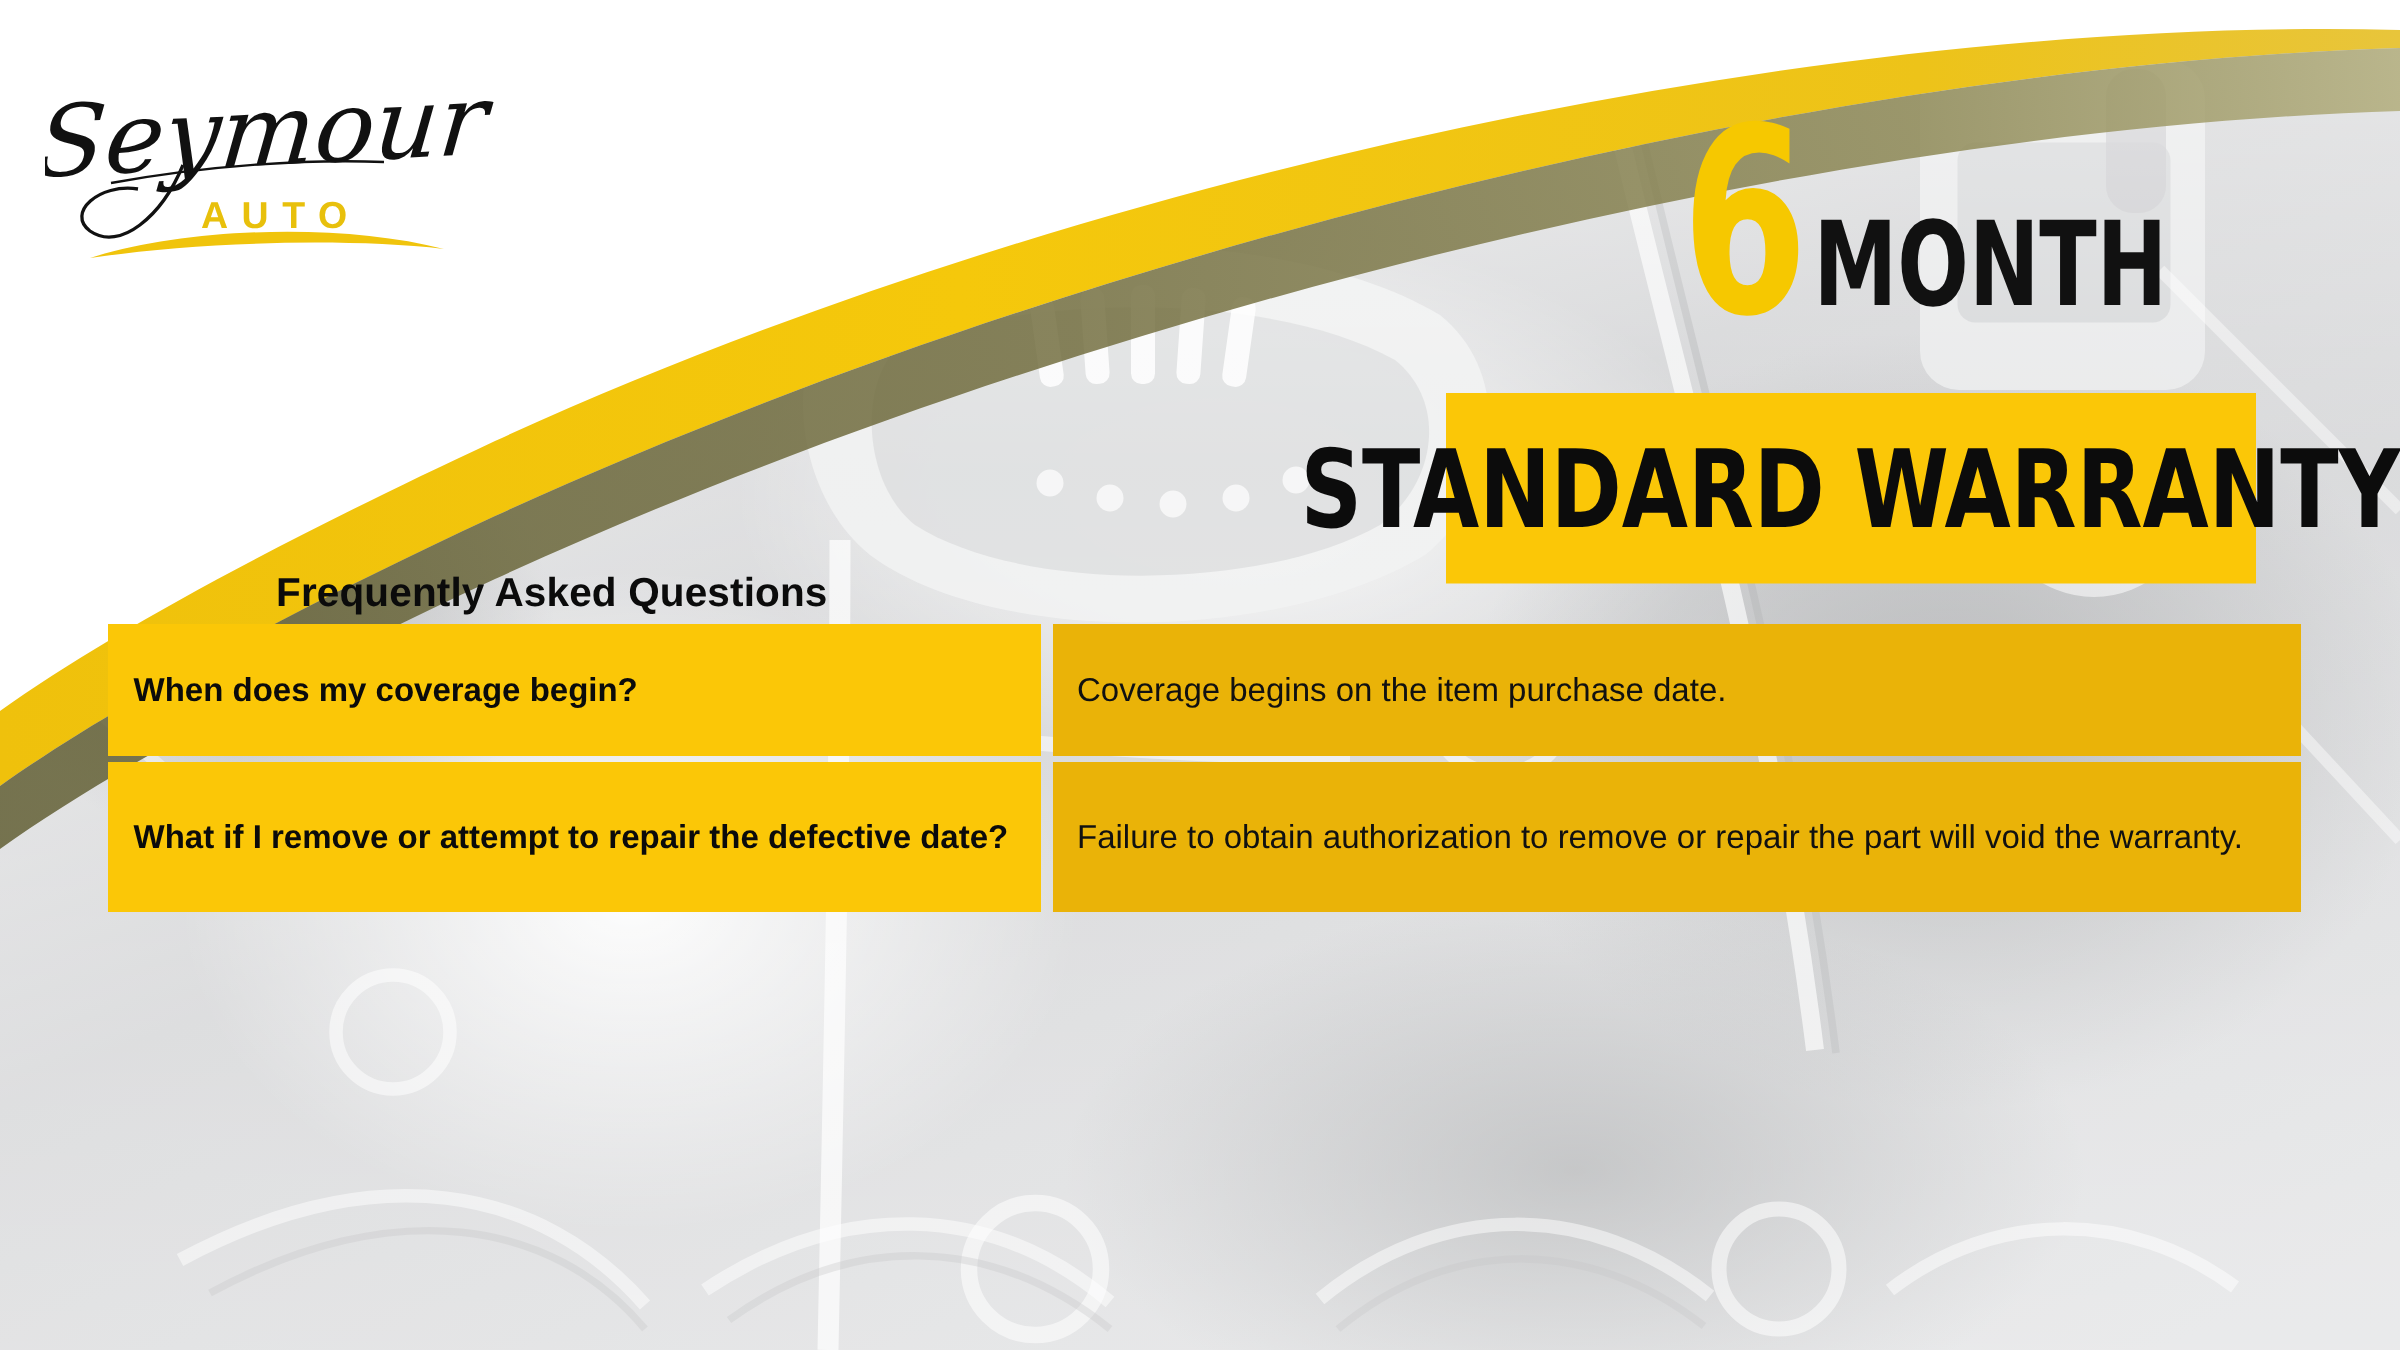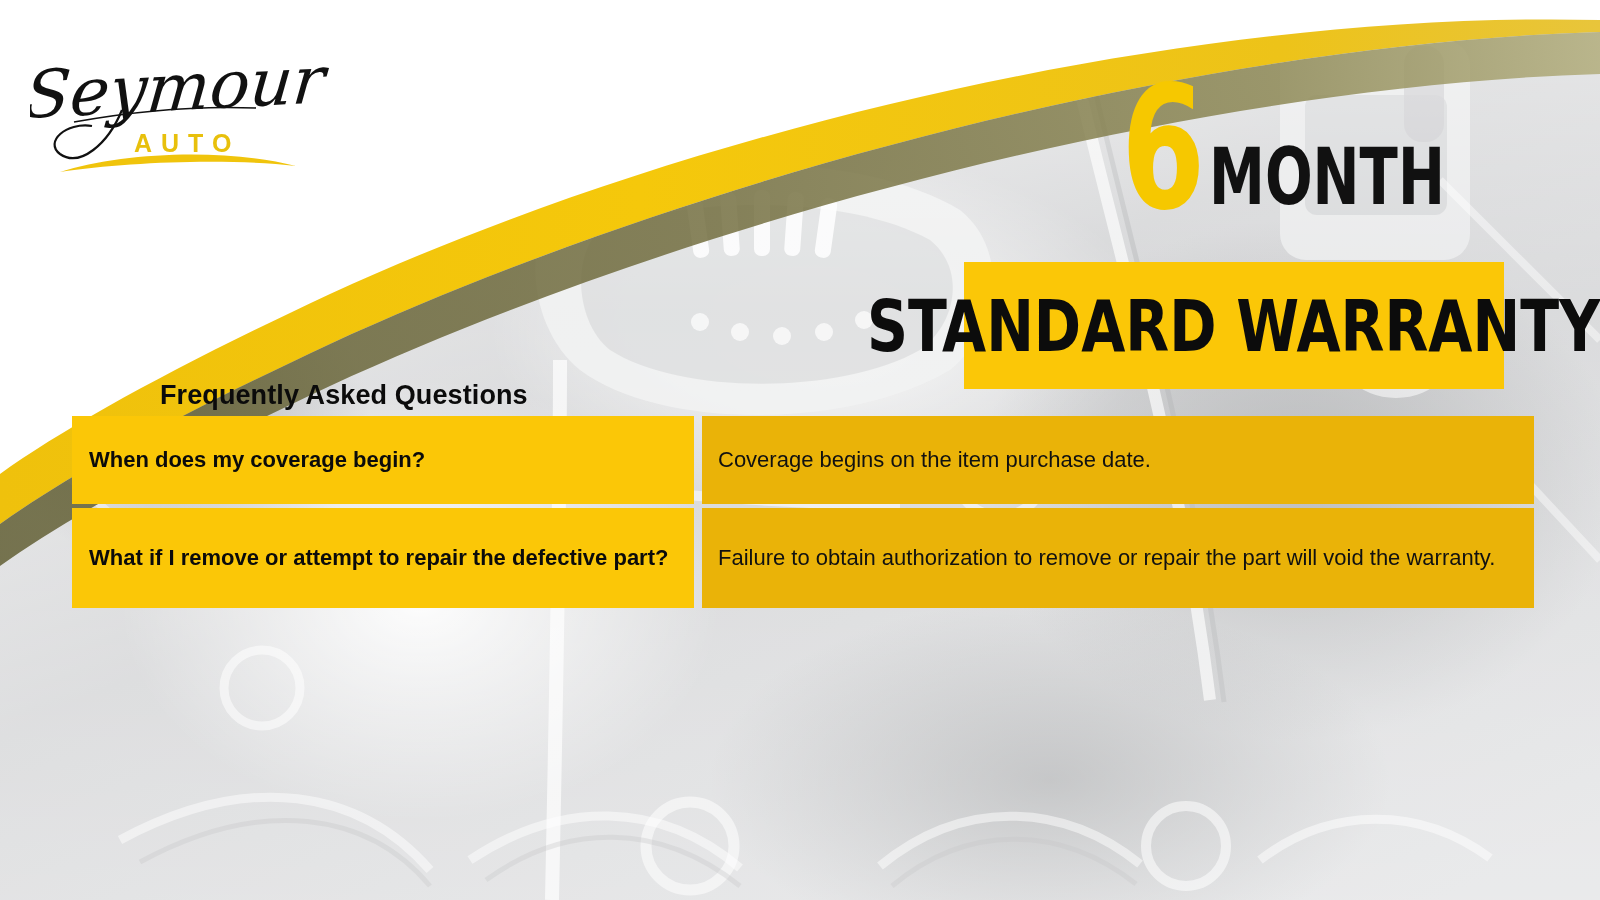--- a/index.html
+++ b/index.html
@@ -85,21 +85,21 @@
     line-height:1;
     color:#0c0c0c;
     letter-spacing:0px;
     transform:scaleX(0.88);
     white-space:nowrap;
   }
 
   
   #faq-heading {
     position:absolute;
-    left:160px; top:380px;
+    left:184px; top:380px;
     font-size:27px;
     font-weight:bold;
     color:#0b0b0b;
     letter-spacing:0.1px;
   }
 
   
   #faq-table {
     position:absolute;
     left:72px; top:416px;
@@ -317,21 +317,21 @@
       <div class="faq-spacer"></div>
       <div class="faq-a">
         <span>Coverage begins on the item purchase date.</span>
       </div>
     </div>
 
 
 
     <div class="faq-row tall">
       <div class="faq-q">
-        <span>What if I remove or attempt to repair the defective part?</span>
+        <span>What if I remove or attempt to repair the defective date?</span>
       </div>
       <div class="faq-spacer"></div>
       <div class="faq-a">
         <span>Failure to obtain authorization to remove or repair the part will void the warranty.</span>
       </div>
     </div>
 
   </div>
 </div>
 

